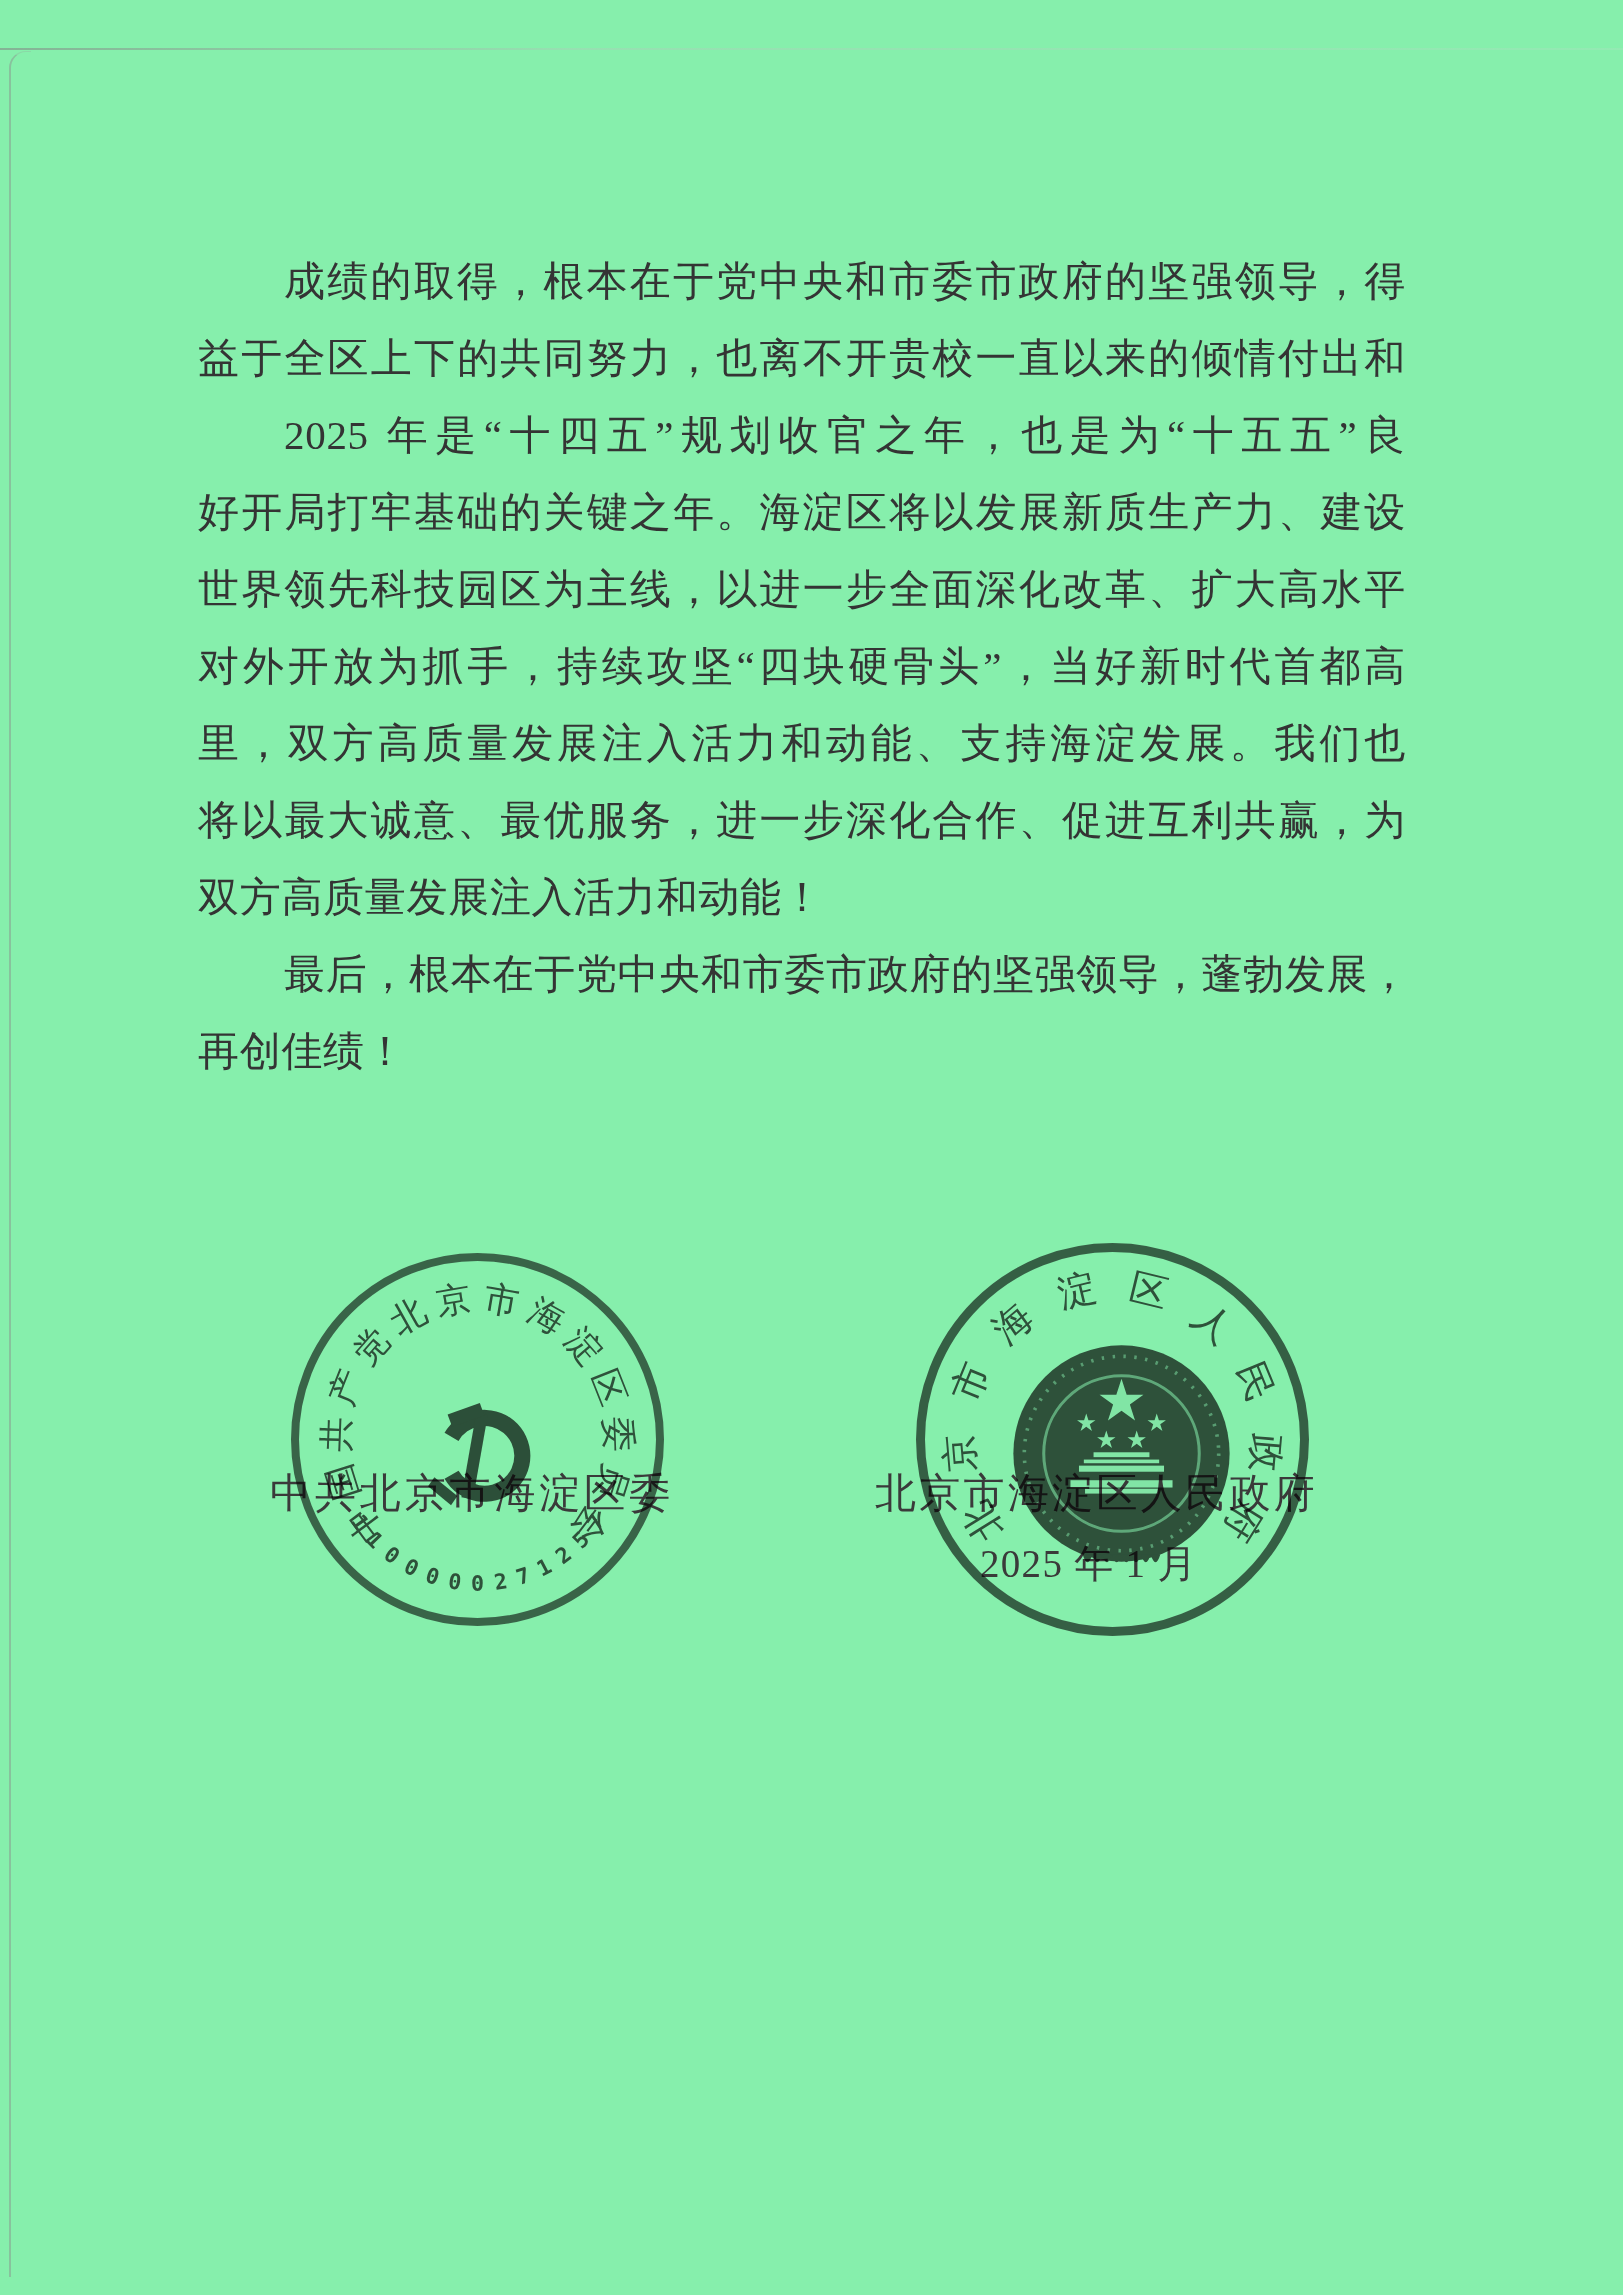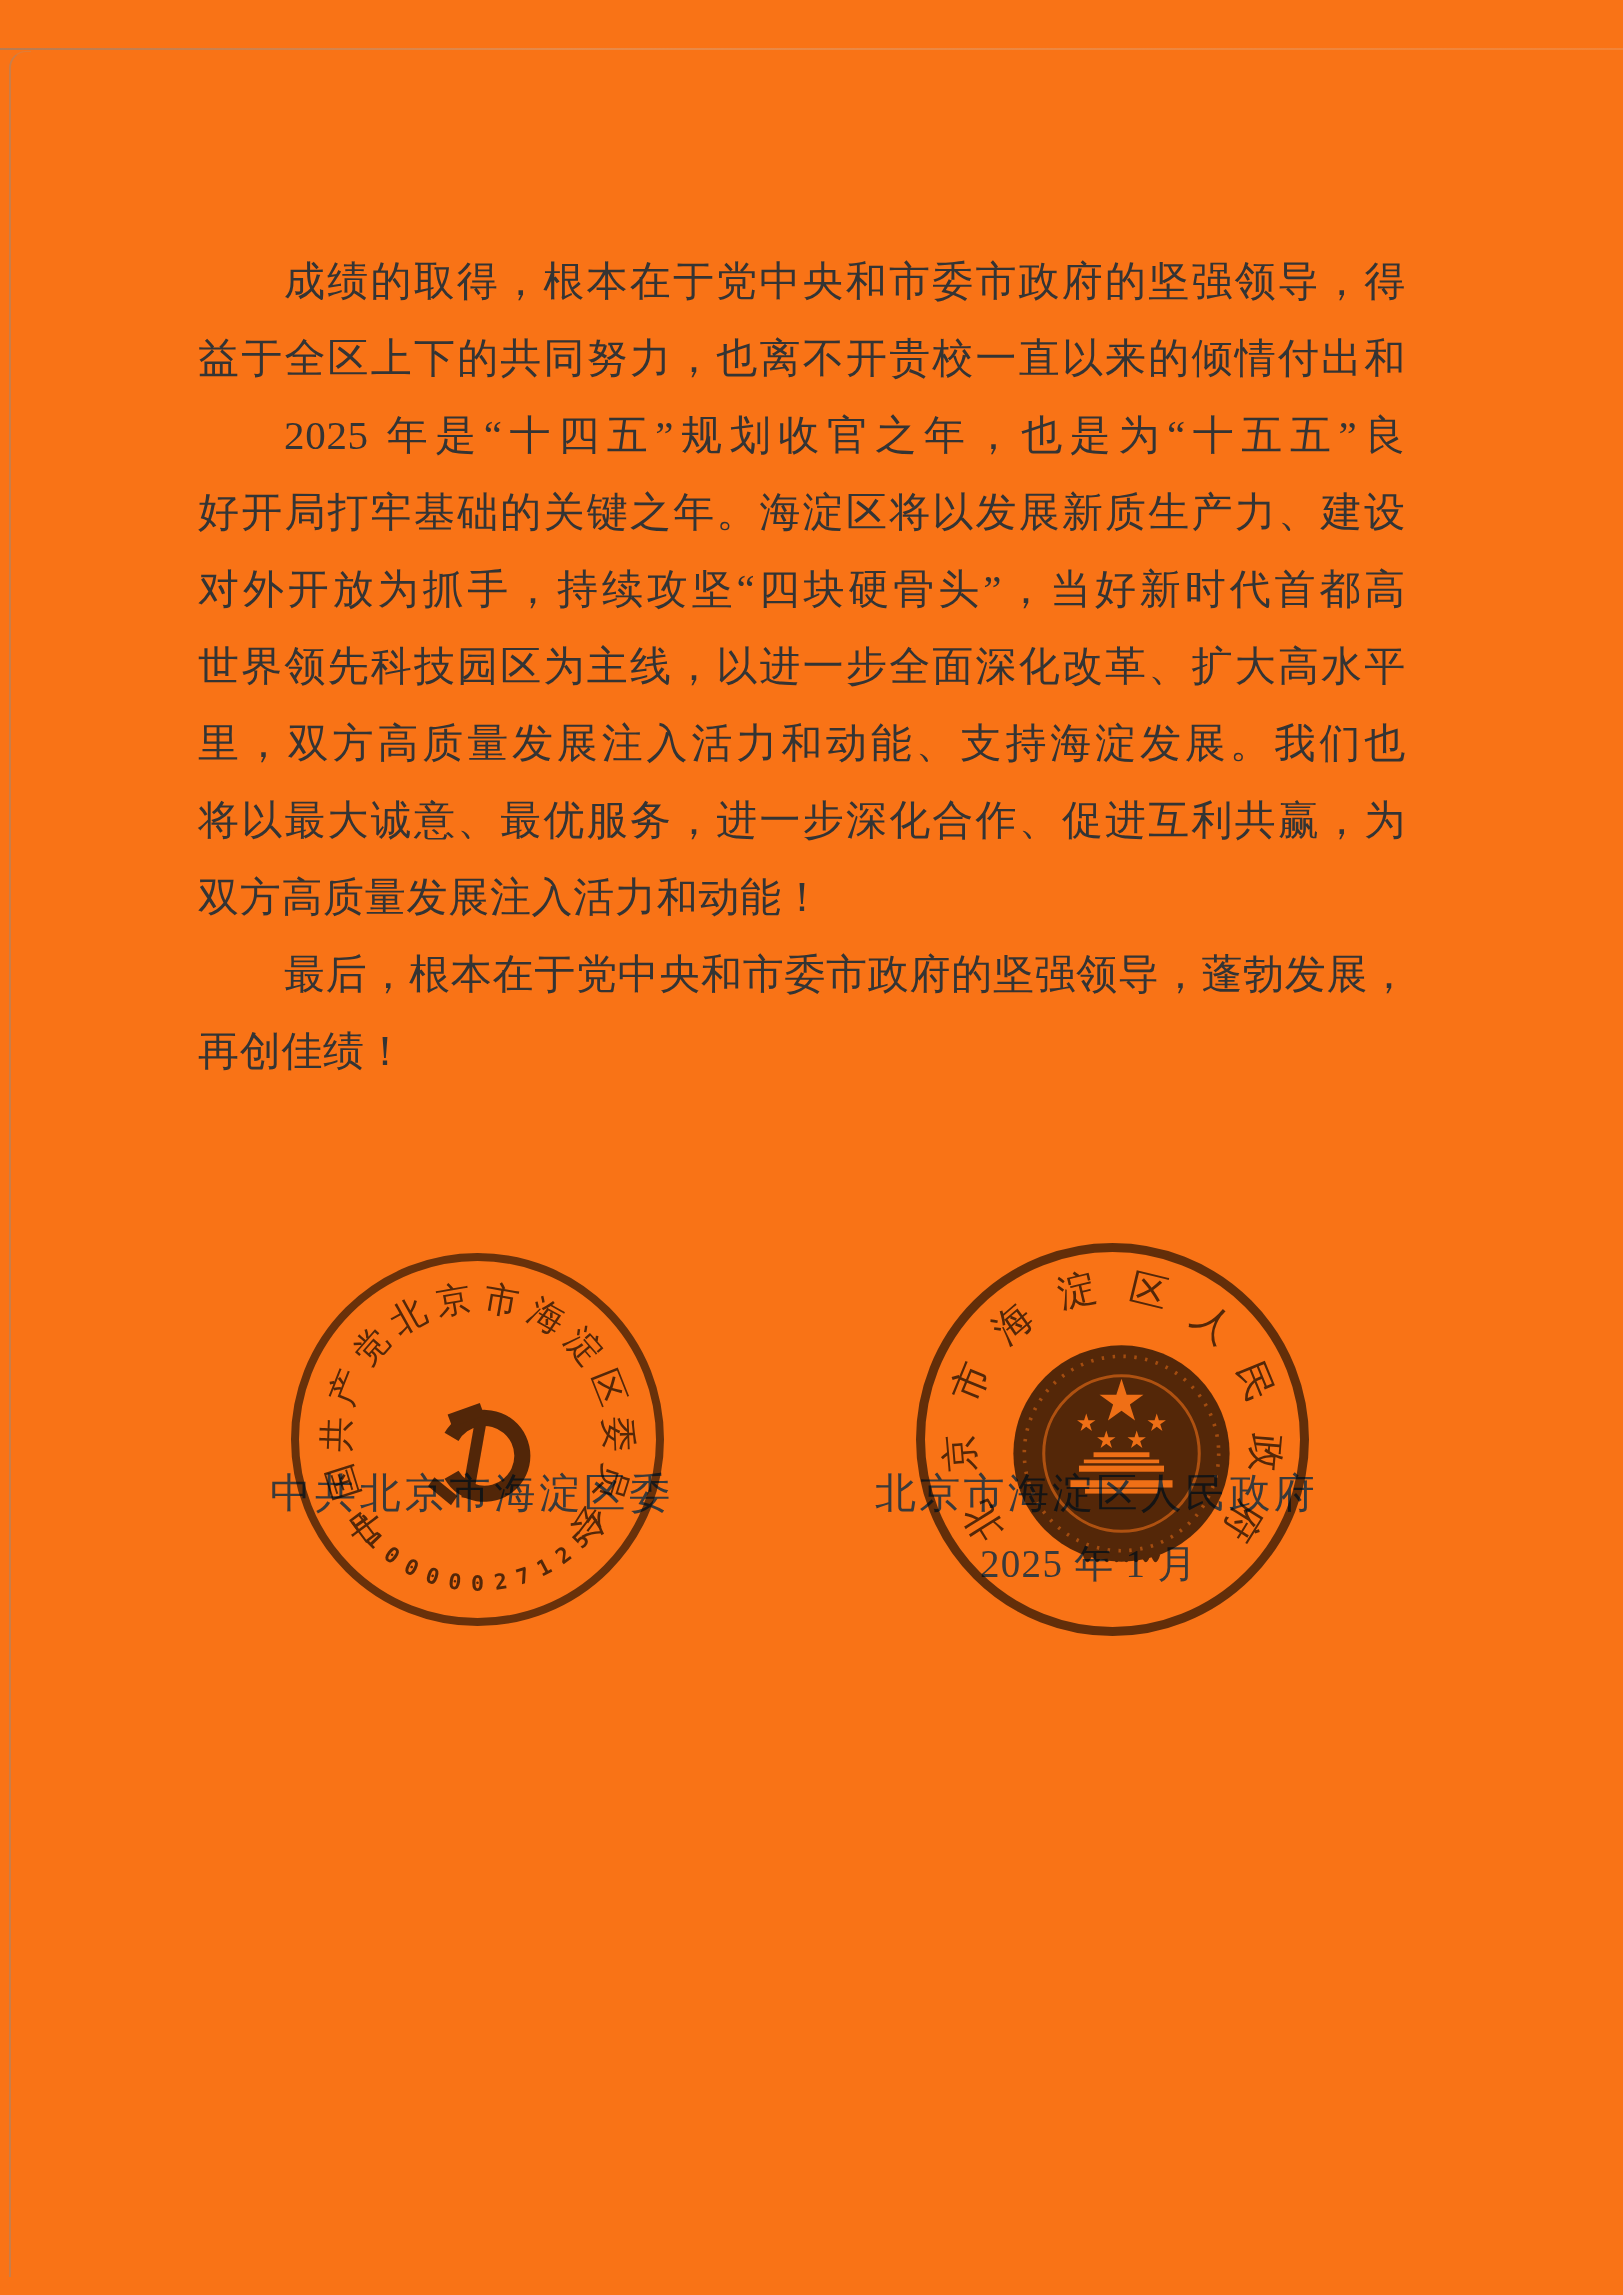--- a/index.html
+++ b/index.html
@@ -1,19 +1,19 @@
 <!DOCTYPE html>
 <html style="font-size:10.5px"><head>
 <meta charset="utf-8">
 <style>
   html,body{margin:0;padding:0;background:#ffffff;}
   .page{
     position:relative;
     width:1623px;height:2295px;
-    background:#f97316;
+    background:#86efac;
     overflow:hidden;
     font-family:"Liberation Serif","DejaVu Serif",serif;
     color:#383838;
   }
   
   .edge-top{
     position:absolute;left:0;top:48px;width:1623px;height:2px;
     background:linear-gradient(to right, rgba(130,130,130,.55), rgba(190,190,190,.30) 35%, rgba(210,210,210,.18));
   }
   .edge-left{
@@ -75,22 +75,22 @@
 <div class="page">
 
   <div class="edge-top"></div>
   <div class="edge-left"></div>
 
   <div class="body-text">
     <div class="bline indent">成绩的取得，根本在于党中央和市委市政府的坚强领导，得</div>
     <div class="bline">益于全区上下的共同努力，也离不开贵校一直以来的倾情付出和</div>
     <div class="bline indent">2025 年是“十四五”规划收官之年，也是为“十五五”良</div>
     <div class="bline">好开局打牢基础的关键之年。海淀区将以发展新质生产力、建设</div>
+    <div class="bline">世界领先科技园区为主线，以进一步全面深化改革、扩大高水平</div>
     <div class="bline">对外开放为抓手，持续攻坚“四块硬骨头”，当好新时代首都高</div>
-    <div class="bline">世界领先科技园区为主线，以进一步全面深化改革、扩大高水平</div>
     <div class="bline">里，双方高质量发展注入活力和动能、支持海淀发展。我们也</div>
     <div class="bline">将以最大诚意、最优服务，进一步深化合作、促进互利共赢，为</div>
     <div class="bline end">双方高质量发展注入活力和动能！</div>
     <div class="bline indent">最后，根本在于党中央和市委市政府的坚强领导，蓬勃发展，</div>
     <div class="bline end">再创佳绩！</div>
   </div>
 
   <div class="sig sig-left">中共北京市海淀区委</div>
   <div class="sig sig-right">北京市海淀区人民政府</div>
   <div class="date-line">2025 年 1 月</div>

